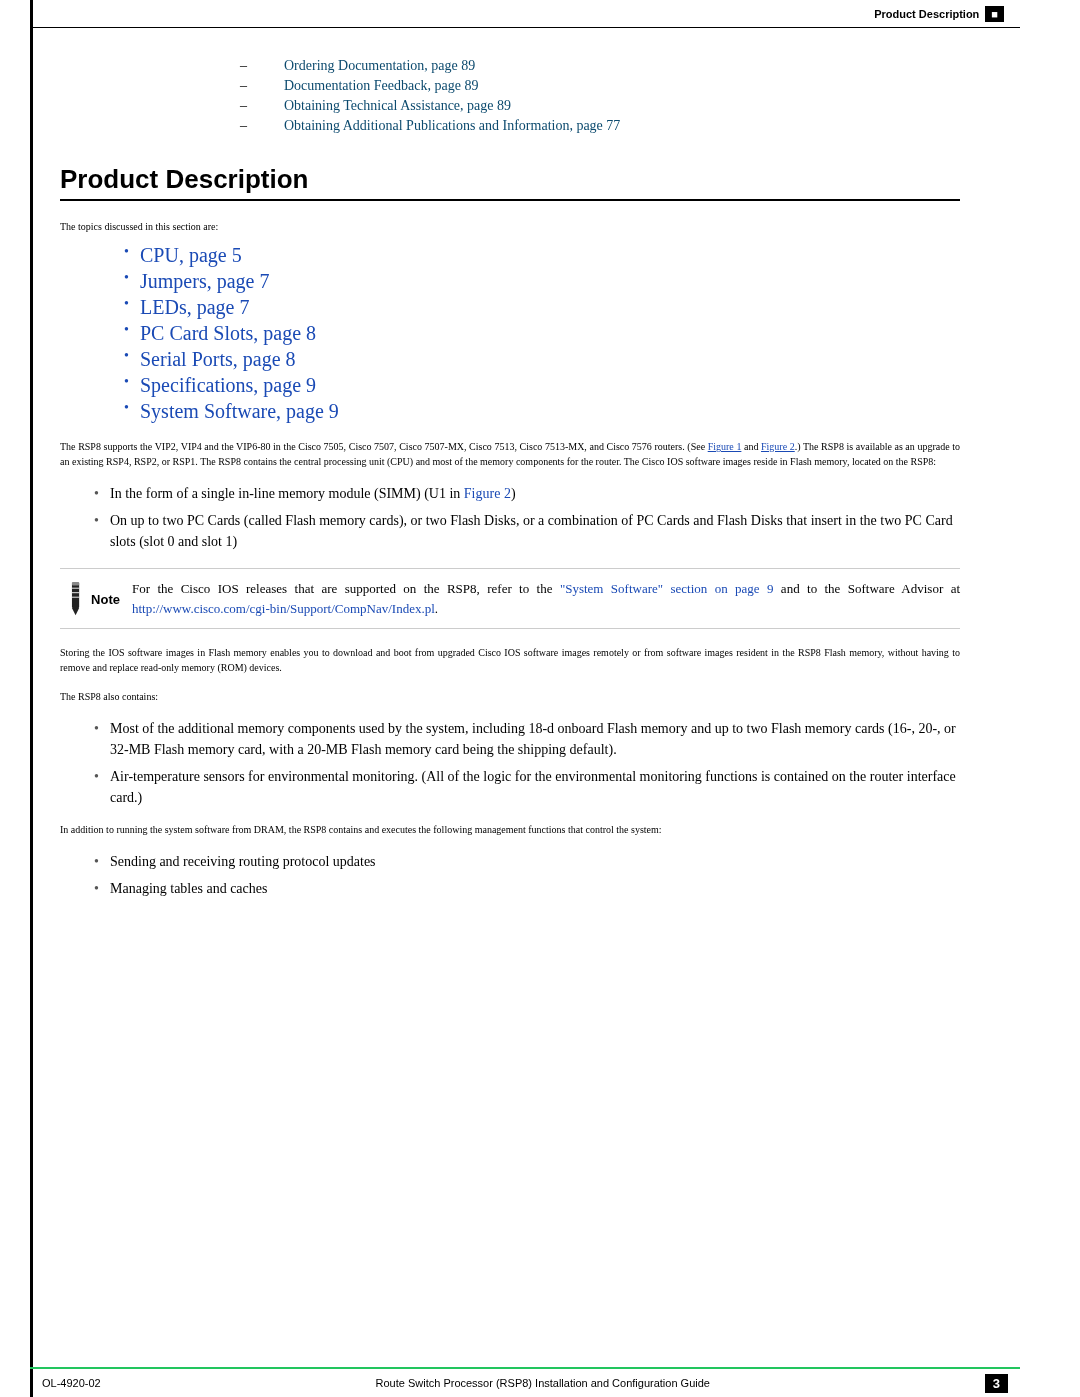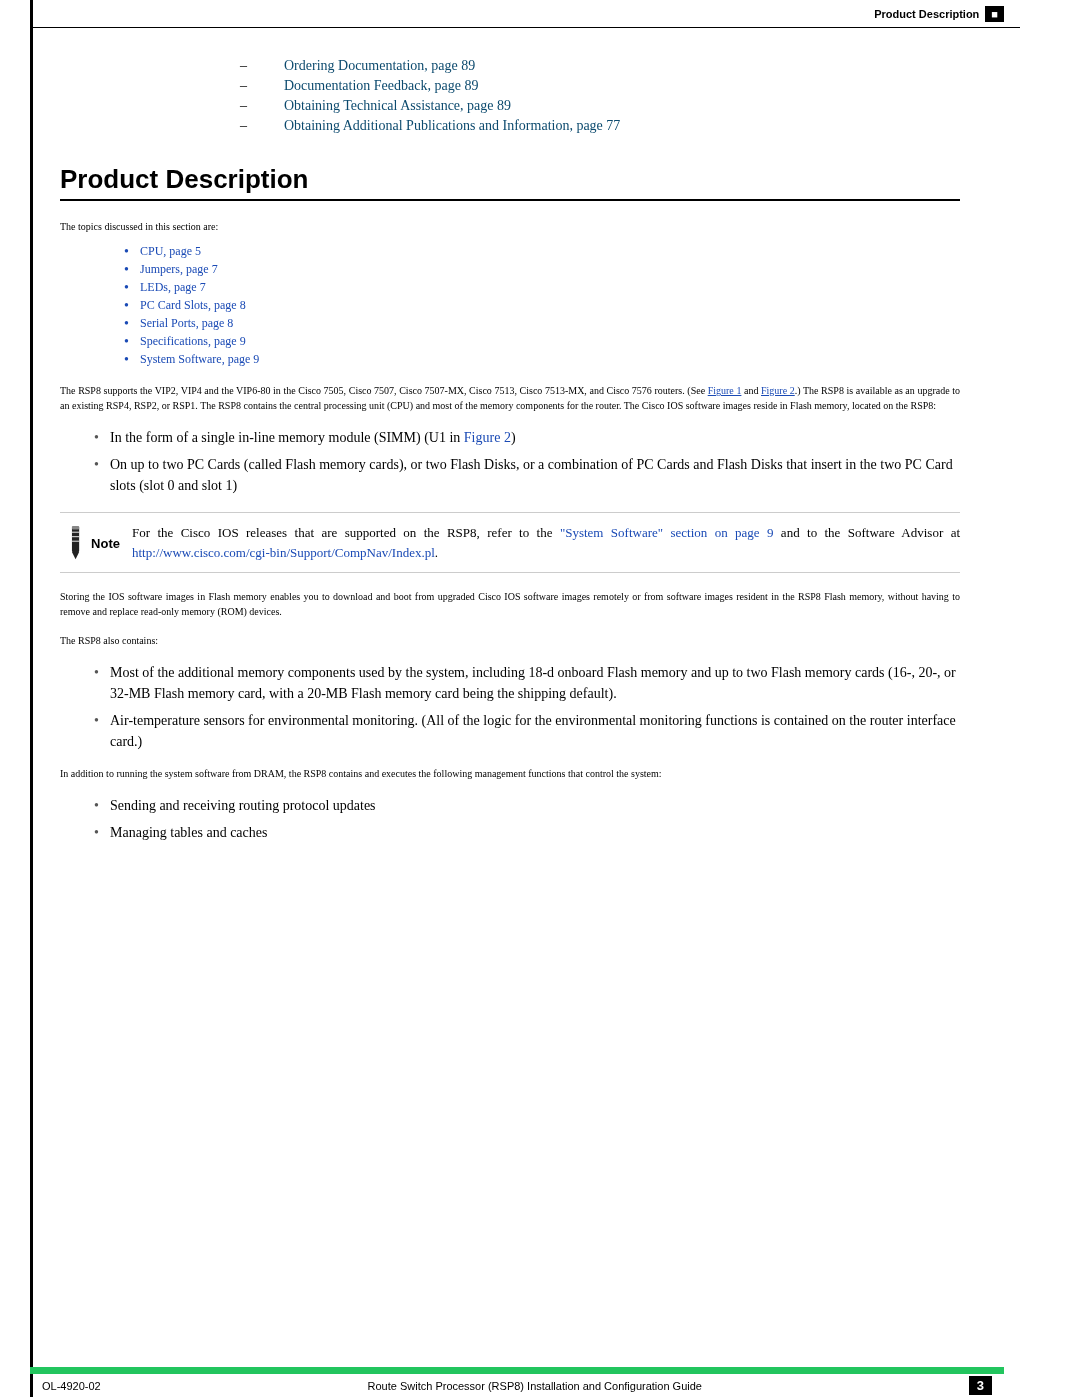--- a/index.html
+++ b/index.html
@@ -120,21 +120,21 @@
     .dot-list {
       list-style: none;
       padding-left: 60px;
       margin-bottom: 16px;
     }
 
     .dot-list li {
       position: relative;
       padding-left: 20px;
       margin-bottom: 3px;
-      font-size: 12px;
+      font-size: 20px;
     }
 
     .dot-list li::before {
       content: "•";
       position: absolute;
       left: 4px;
       color: #1a4ab5;
       font-size: 14px;
     }
 
@@ -213,23 +213,23 @@
     .content-dot-list a {
       color: #1a4ab5;
       text-decoration: none;
     }
 
     
     .footer {
       position: absolute;
       bottom: 0;
       left: 30px;
-      right: 16px;
+      right: 0;
       height: 30px;
-      border-top: 7px solid #22c55e;
+      border-top: 2px solid #22c55e;
       display: flex;
       align-items: center;
       justify-content: space-between;
       padding: 0 12px;
     }
 
     .footer-left {
       font-size: 11px;
       font-family: Arial, sans-serif;
     }

